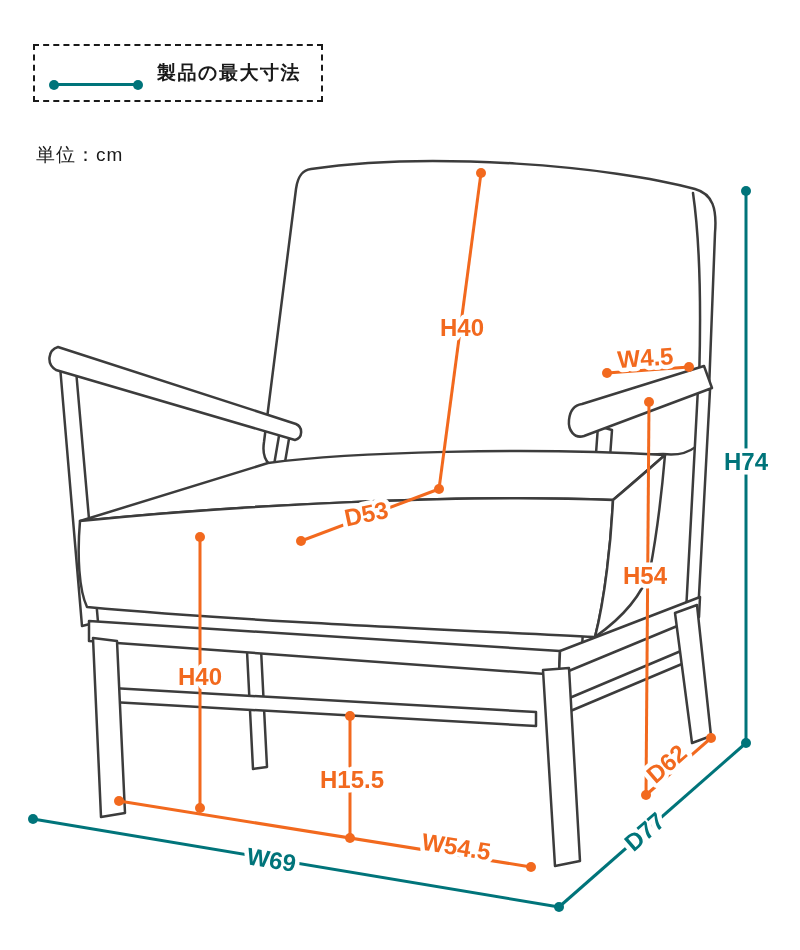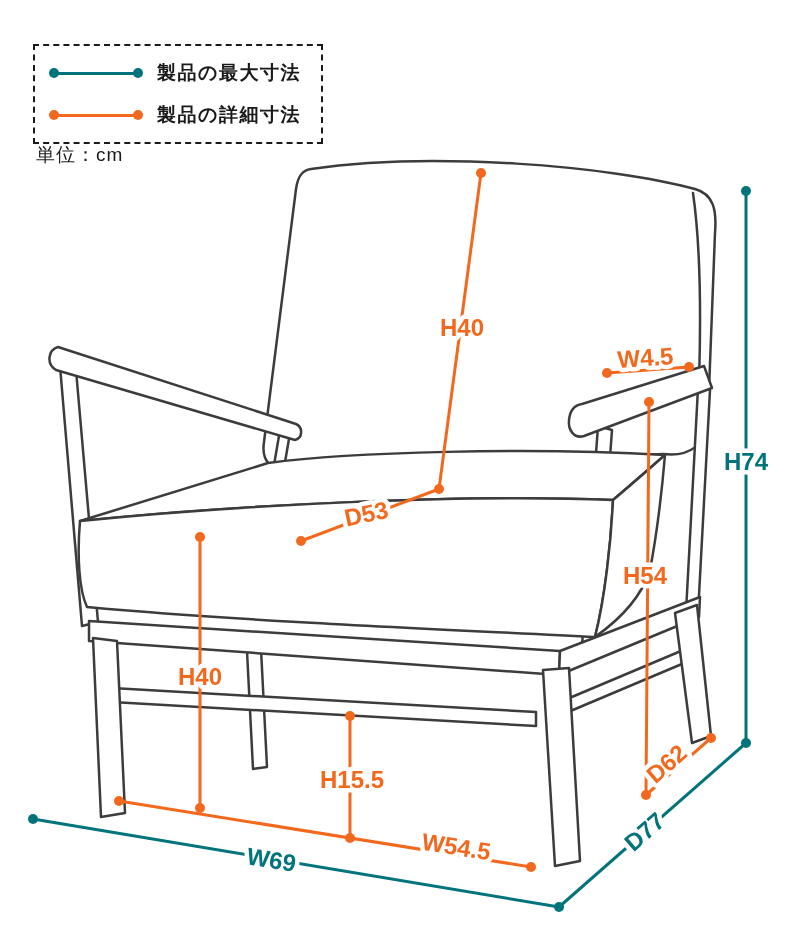--- a/index.html
+++ b/index.html
@@ -7,21 +7,21 @@
     position:relative;width:800px;height:950px;background:#ffffff;
     font-family:"Liberation Sans",sans-serif;overflow:hidden;
   }
   .legend{
     position:absolute;left:33px;top:44px;
     border:2px dashed #1a1a1a;
     padding:14px 20px 14px 15px;
     display:flex;flex-direction:column;gap:16px;
     background:#fff;
   }
-  .legend-row{display:flex;align-items:center;gap:15px;}
+  .legend-row{display:flex;align-items:flex-end;gap:15px;}
   .legend-line{position:relative;width:92px;height:3px;border-radius:2px;flex:0 0 auto;}
   .legend-line .dot{
     position:absolute;top:50%;width:10px;height:10px;border-radius:50%;
     transform:translateY(-50%);
   }
   .dot.l{left:-1px;} .dot.r{right:-1px;}
   .teal-bg{background:#00747A;} .orange-bg{background:#F2691E;}
   .legend-label{font-size:19px;font-weight:700;color:#1a1a1a;letter-spacing:1.5px;white-space:nowrap;}
   .unit{position:absolute;left:36px;top:142px;font-size:19px;font-weight:400;color:#1a1a1a;letter-spacing:1px;}
   svg{position:absolute;left:0;top:0;}
@@ -43,27 +43,20 @@
 
 <div class="canvas">
 
   <div class="legend">
     <div class="legend-row">
       <span class="legend-line teal-bg">
         <span class="dot l teal-bg"></span>
         <span class="dot r teal-bg"></span>
       </span>
       <span class="legend-label">製品の最大寸法</span>
-    </div>
-    <div class="legend-row">
-      <span class="legend-line orange-bg">
-        <span class="dot l orange-bg"></span>
-        <span class="dot r orange-bg"></span>
-      </span>
-      <span class="legend-label">製品の詳細寸法</span>
     </div>
   </div>
 
   <div class="unit">単位：cm</div>
 
   <svg width="800" height="950" viewBox="0 0 800 950">
 
     <g>
 
       <path class="draw" d="M311,169 C430,151 612,166 695,189 C713,194 717,209 715,233 L708,416 C707,446 689,457 663,454 L293,470 C271,472 261,461 264,442 L296,189 C298,174 304,170 311,169 Z"></path>

